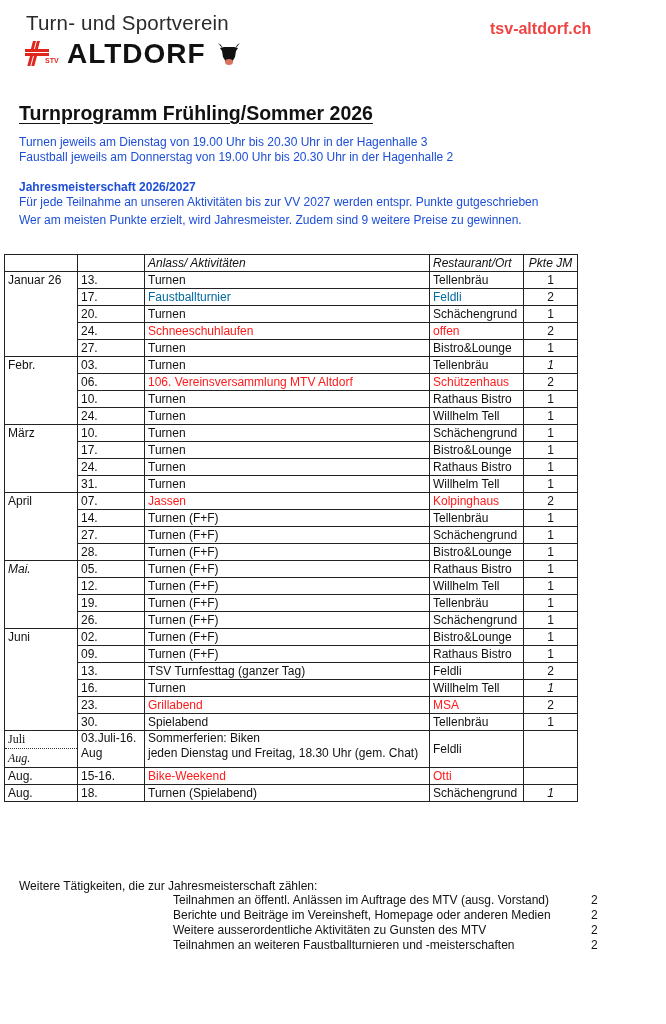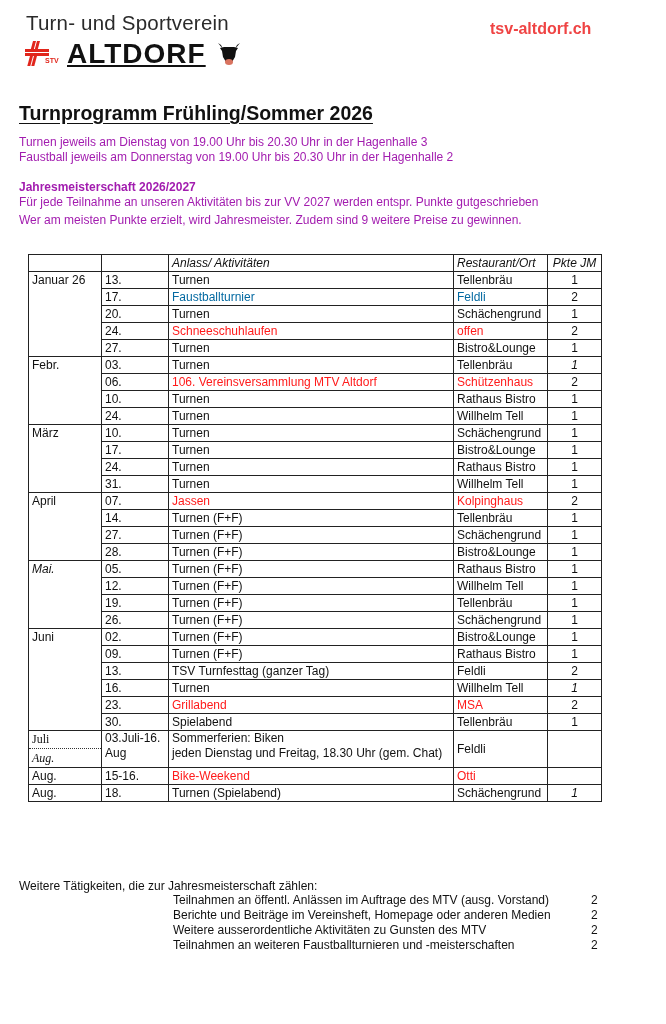--- a/index.html
+++ b/index.html
@@ -1,29 +1,29 @@
 <!DOCTYPE html>
 <html><head>
 <meta charset="utf-8">
 <style>
   html, body { margin: 0; padding: 0; background: #ffffff; }
   body { width: 666px; height: 1024px; position: relative; overflow: hidden;
          font-family: "Liberation Sans", sans-serif; color: #111; }
   .logo-top { position: absolute; left: 26px; top: 11px; font-size: 20.5px; color: #2a2a2a; letter-spacing: 0.2px; }
-  .logo-bottom { position: absolute; left: 25px; top: 37px; height: 34px; display: flex; align-items: center; text-decoration: underline; }
+  .logo-bottom { position: absolute; left: 25px; top: 37px; height: 34px; display: flex; align-items: center; }
   .stv-mark { position: relative; width: 30px; height: 26px; }
   .stv-mark svg { display: block; }
   .stv-text { font-size: 7px; font-weight: bold; color: #e1251b; position: absolute; left: 20px; top: 16px; }
   .altdorf { font-size: 28px; font-weight: bold; color: #111; margin-left: 12px; letter-spacing: 1px; font-family: "Liberation Sans", sans-serif; }
   .bull { margin-left: 10px; width: 26px; height: 26px; }
   .website { position: absolute; left: 490px; top: 20px; font-size: 16px; font-weight: bold; color: #ef4444; }
   .title { position: absolute; left: 19px; top: 102px; font-size: 19.5px; font-weight: bold; text-decoration: underline; text-underline-offset: 3px; }
-  .intro { position: absolute; left: 19px; font-size: 12px; color: #a21caf; white-space: nowrap; }
+  .intro { position: absolute; left: 19px; font-size: 12px; color: #1d4ed8; white-space: nowrap; }
   .jm-heading { font-weight: bold; }
-  table.program { position: absolute; left: 28px; top: 254px; border-collapse: collapse; font-size: 12px; }
+  table.program { position: absolute; left: 4px; top: 254px; border-collapse: collapse; font-size: 12px; }
   table.program td, table.program th { border: 1.5px solid #222; padding: 0 3px; height: 16px; line-height: 16px; text-align: left; font-weight: normal; white-space: nowrap; vertical-align: middle; }
   table.program th { font-style: italic; }
   table.program .pts { text-align: center; }
   table.program td.month { vertical-align: top; }
   .col-month { width: 73px; } .col-date { width: 67px; } .col-act { width: 285px; } .col-rest { width: 94px; } .col-pts { width: 54px; }
   .red { color: #ff1a1a; }
   .blue { color: #0369a1; }
   .ital { font-style: italic; }
   .split-month { display: block; }
   .split-month .m1 { display: block; border-bottom: 1px dotted #333; line-height: 17px; }

